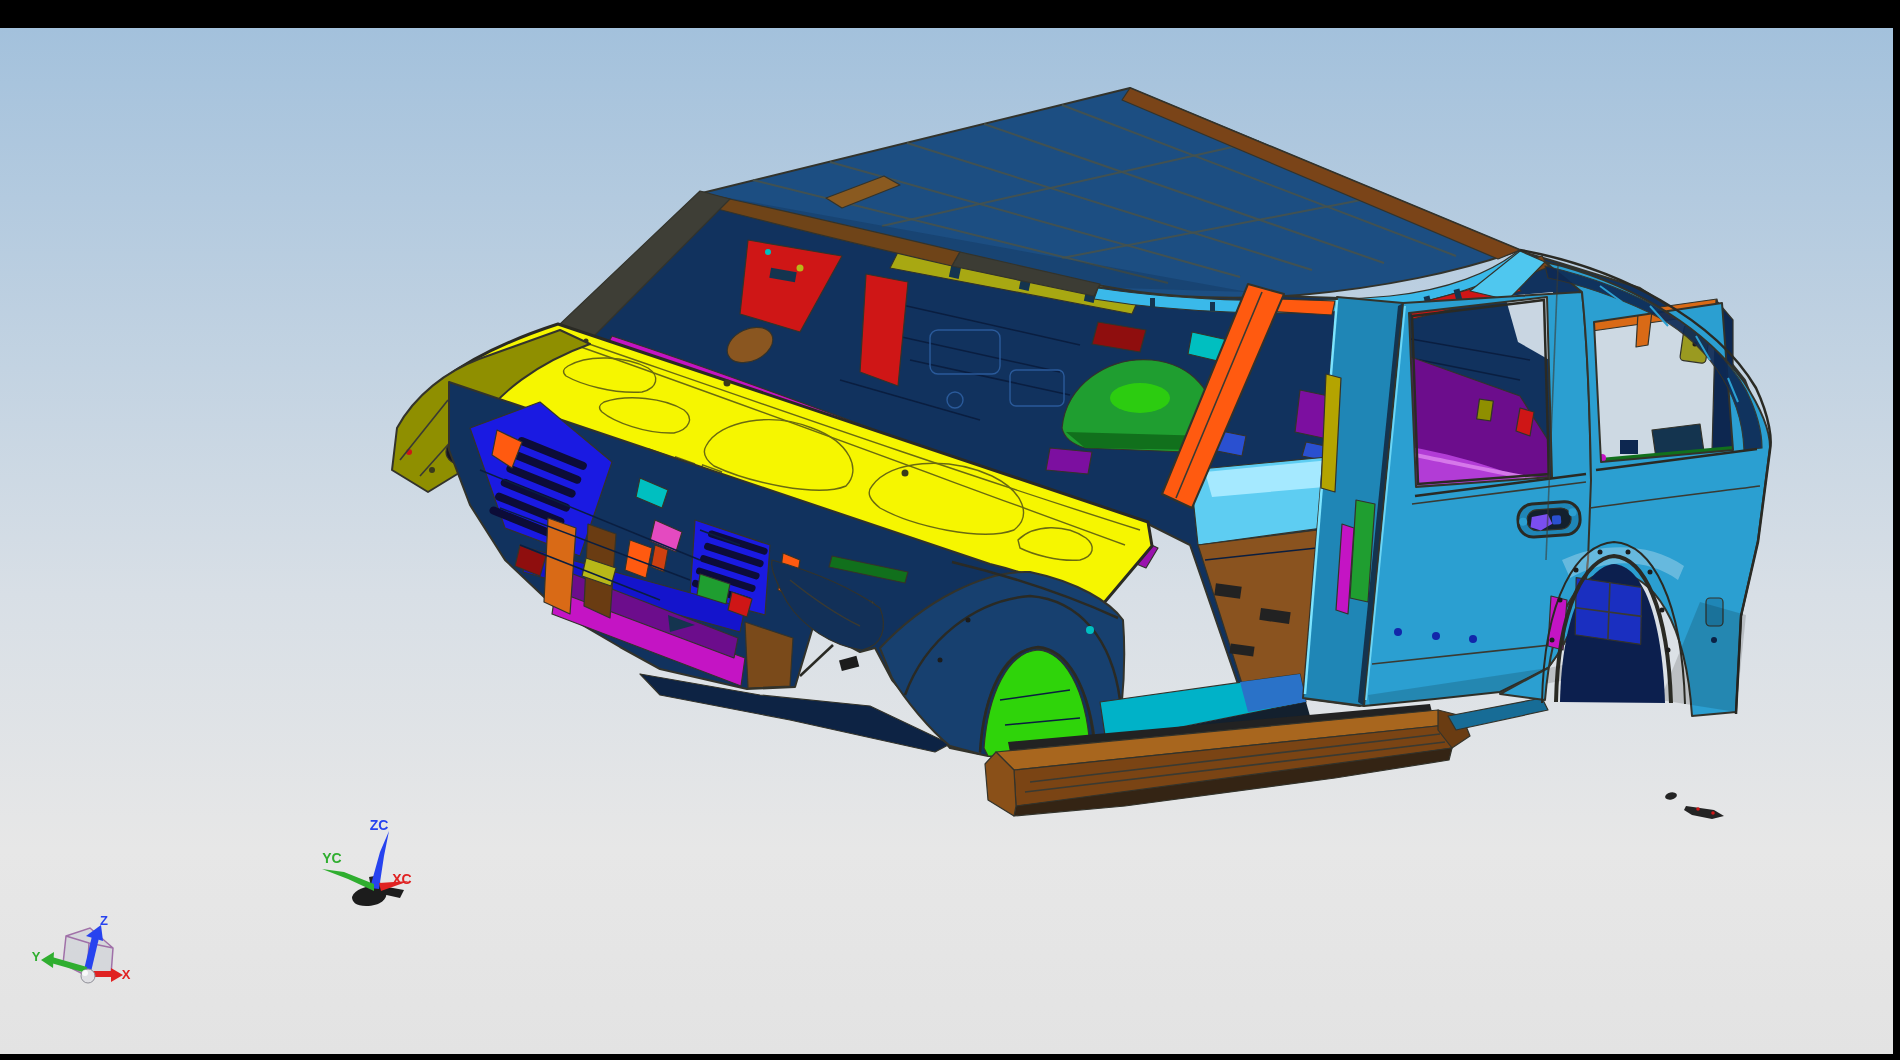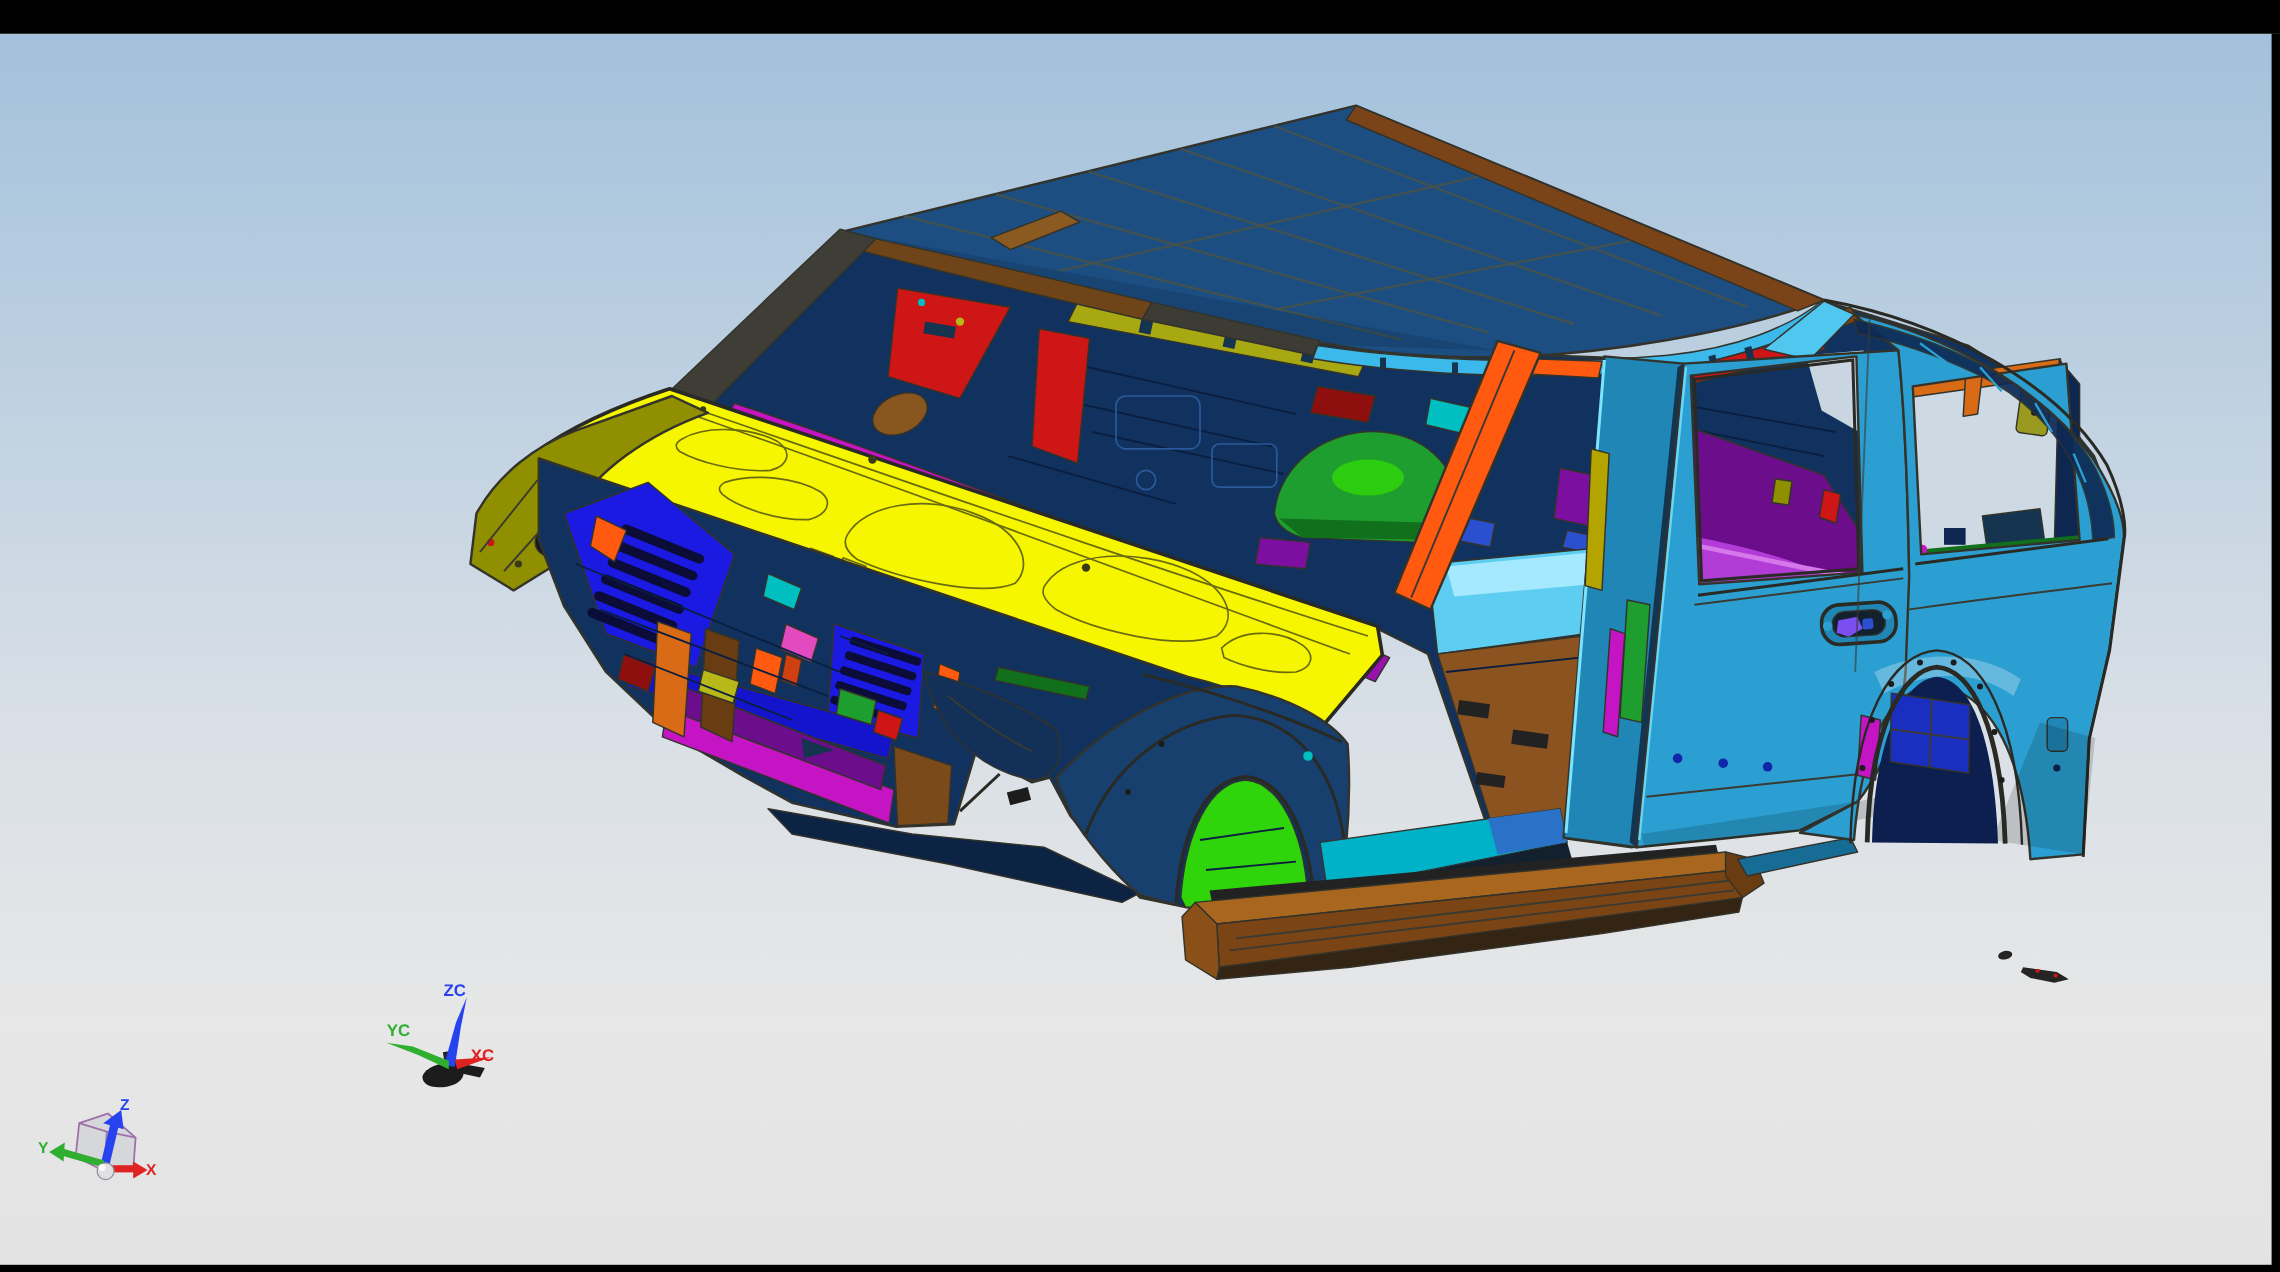--- a/index.html
+++ b/index.html
@@ -1,16 +1,16 @@
 <!DOCTYPE html>
 <html><head>
 <meta charset="utf-8">
 <style>
   html,body{margin:0;padding:0;background:#000;}
-  .stage{position:relative;width:1900px;height:1060px;overflow:hidden;background:#4d7c0f;}
+  .stage{position:relative;width:1900px;height:1060px;overflow:hidden;background:#a16207;}
   svg{position:absolute;left:0;top:0;display:block;}
   .e{stroke:#33332b;stroke-width:2;stroke-linejoin:round;}
   .e1{stroke:#33332b;stroke-width:1.2;stroke-linejoin:round;}
   .e3{stroke:#2a2a24;stroke-width:3;stroke-linejoin:round;}
   .ln{fill:none;stroke:#3a3a32;stroke-width:1.6;}
   .ln2{fill:none;stroke:#2a2a24;stroke-width:2.5;}
   .lnr{fill:none;stroke:#46524c;stroke-width:2;opacity:.9;}
   .lnh{fill:none;stroke:#6a6a10;stroke-width:1.4;}
   .lnd{fill:none;stroke:#0a1e40;stroke-width:1.5;}
   .lnb{fill:none;stroke:#2a5a9a;stroke-width:1.4;}

